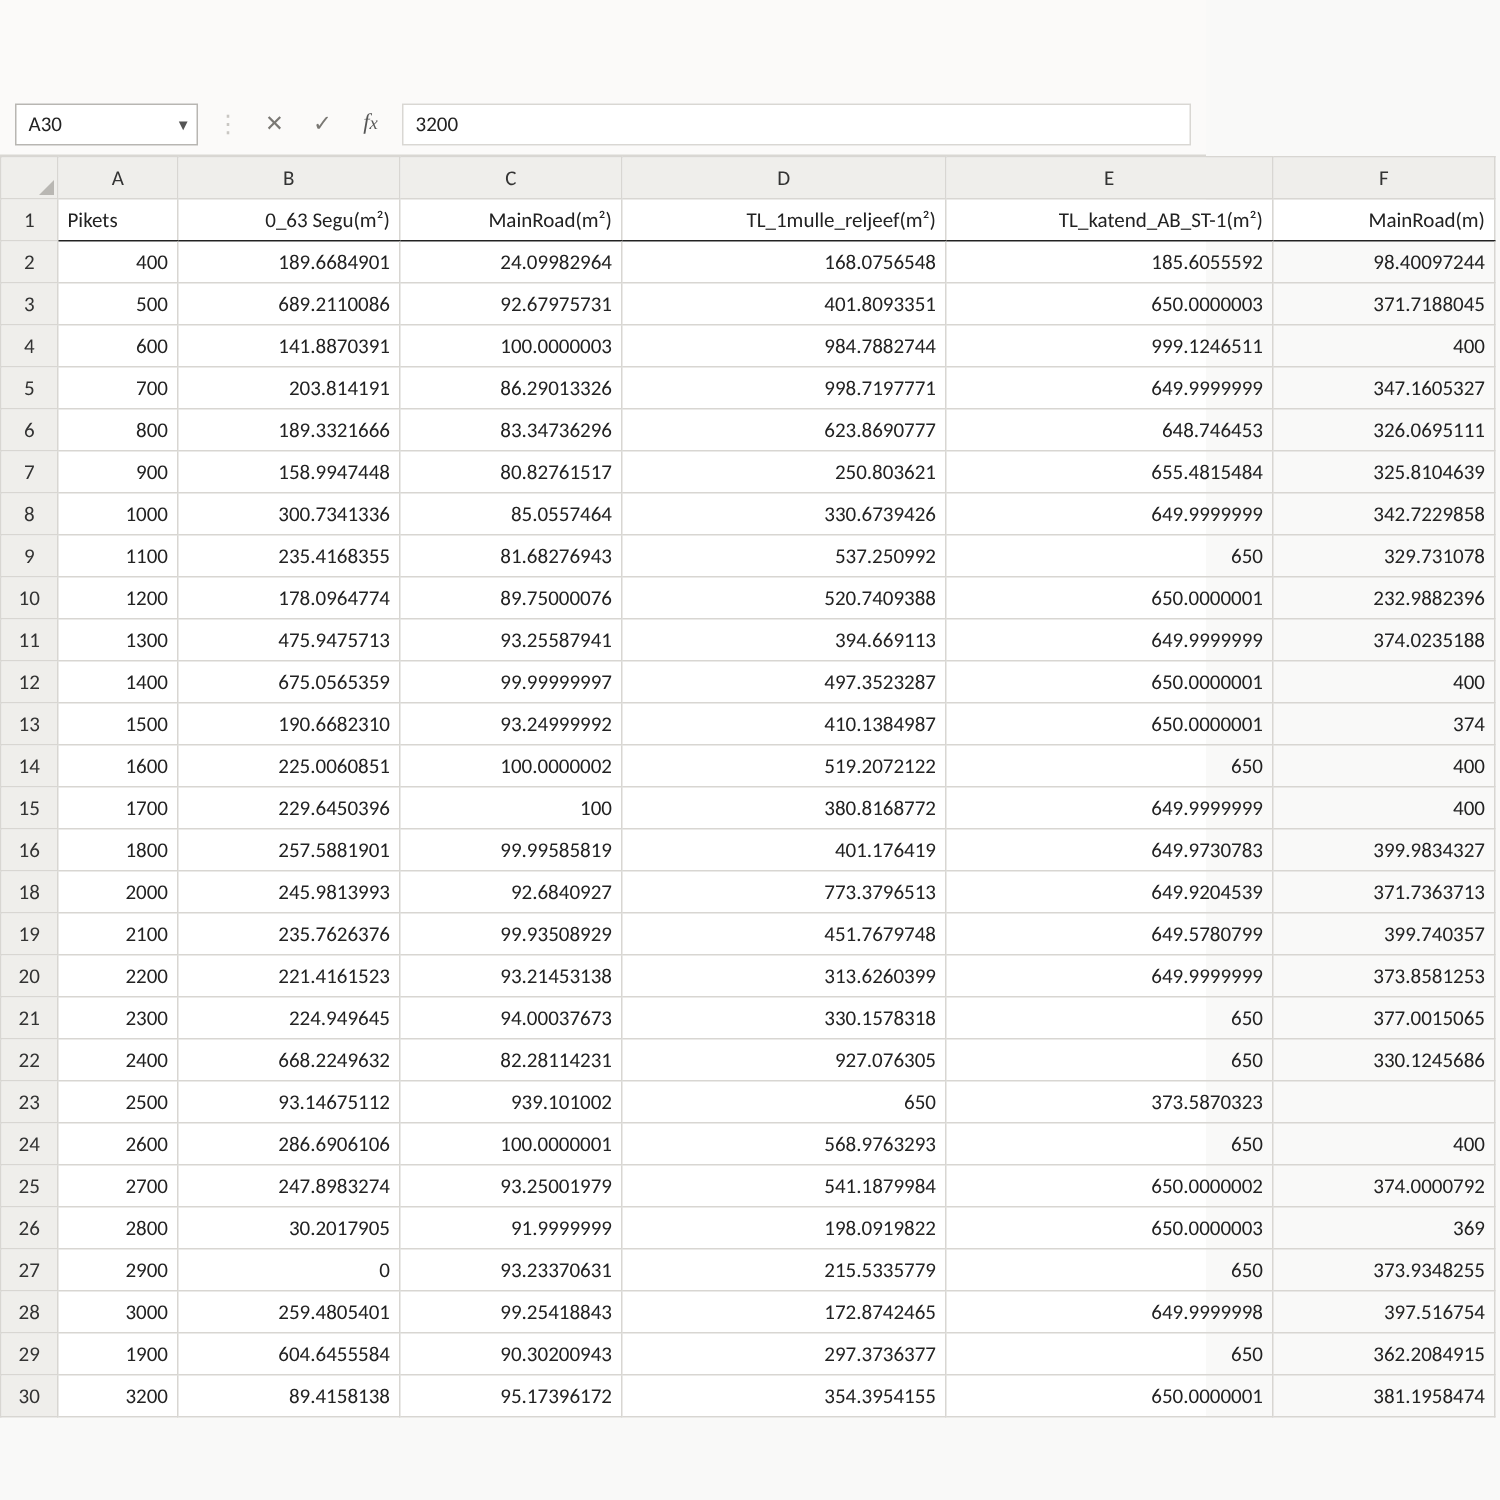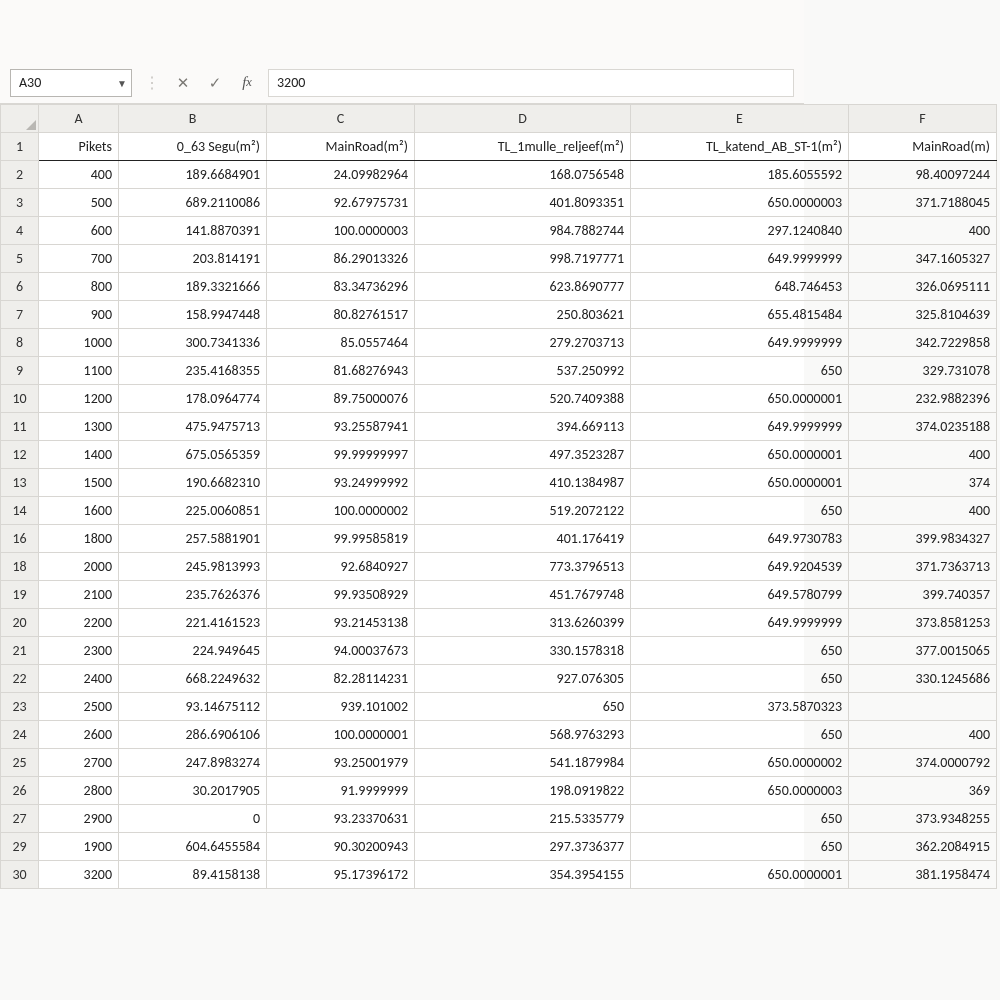--- a/index.html
+++ b/index.html
@@ -86,21 +86,21 @@
   }
   .rowhdr {
     background: #efeeeb;
     text-align: center;
     font-weight: 400;
     color: #333;
     font-size: 14px;
   }
   td.num { text-align: right; font-variant-numeric: tabular-nums; }
   tr.hdr-row td { text-align: right; font-weight: 400; }
-  tr.hdr-row td.pikets { text-align: right; }
+  tr.hdr-row td.pikets { text-align: left; }
   tr.hdr-row td { background: #fff; border-bottom: 1.5px solid #222; text-align: right; }
   .c-row { width: 38px; }
   .c-A { width: 80px; }
   .c-B { width: 148px; }
   .c-C { width: 148px; }
   .c-D { width: 216px; }
   .c-E { width: 218px; }
   .c-F { width: 148px; }
 </style>
 </head>
@@ -172,21 +172,21 @@
             <td class="num">401.8093351</td>
             <td class="num">650.0000003</td>
             <td class="num">371.7188045</td>
           </tr>
           <tr>
             <th class="rowhdr">4</th>
             <td class="num">600</td>
             <td class="num">141.8870391</td>
             <td class="num">100.0000003</td>
             <td class="num">984.7882744</td>
-            <td class="num">297.1240840</td>
+            <td class="num">999.1246511</td>
             <td class="num">400</td>
           </tr>
           <tr>
             <th class="rowhdr">5</th>
             <td class="num">700</td>
             <td class="num">203.814191</td>
             <td class="num">86.29013326</td>
             <td class="num">998.7197771</td>
             <td class="num">649.9999999</td>
             <td class="num">347.1605327</td>
@@ -207,21 +207,21 @@
             <td class="num">80.82761517</td>
             <td class="num">250.803621</td>
             <td class="num">655.4815484</td>
             <td class="num">325.8104639</td>
           </tr>
           <tr>
             <th class="rowhdr">8</th>
             <td class="num">1000</td>
             <td class="num">300.7341336</td>
             <td class="num">85.0557464</td>
-            <td class="num">279.2703713</td>
+            <td class="num">330.6739426</td>
             <td class="num">649.9999999</td>
             <td class="num">342.7229858</td>
           </tr>
           <tr>
             <th class="rowhdr">9</th>
             <td class="num">1100</td>
             <td class="num">235.4168355</td>
             <td class="num">81.68276943</td>
             <td class="num">537.250992</td>
             <td class="num">650</td>
@@ -266,20 +266,29 @@
           <tr>
             <th class="rowhdr">14</th>
             <td class="num">1600</td>
             <td class="num">225.0060851</td>
             <td class="num">100.0000002</td>
             <td class="num">519.2072122</td>
             <td class="num">650</td>
             <td class="num">400</td>
           </tr>
           <tr>
+            <th class="rowhdr">15</th>
+            <td class="num">1700</td>
+            <td class="num">229.6450396</td>
+            <td class="num">100</td>
+            <td class="num">380.8168772</td>
+            <td class="num">649.9999999</td>
+            <td class="num">400</td>
+          </tr>
+          <tr>
             <th class="rowhdr">16</th>
             <td class="num">1800</td>
             <td class="num">257.5881901</td>
             <td class="num">99.99585819</td>
             <td class="num">401.176419</td>
             <td class="num">649.9730783</td>
             <td class="num">399.9834327</td>
           </tr>
           <tr>
             <th class="rowhdr">18</th>
@@ -365,20 +374,29 @@
           <tr>
             <th class="rowhdr">27</th>
             <td class="num">2900</td>
             <td class="num">0</td>
             <td class="num">93.23370631</td>
             <td class="num">215.5335779</td>
             <td class="num">650</td>
             <td class="num">373.9348255</td>
           </tr>
           <tr>
+            <th class="rowhdr">28</th>
+            <td class="num">3000</td>
+            <td class="num">259.4805401</td>
+            <td class="num">99.25418843</td>
+            <td class="num">172.8742465</td>
+            <td class="num">649.9999998</td>
+            <td class="num">397.516754</td>
+          </tr>
+          <tr>
             <th class="rowhdr">29</th>
             <td class="num">1900</td>
             <td class="num">604.6455584</td>
             <td class="num">90.30200943</td>
             <td class="num">297.3736377</td>
             <td class="num">650</td>
             <td class="num">362.2084915</td>
           </tr>
           <tr>
             <th class="rowhdr">30</th>

